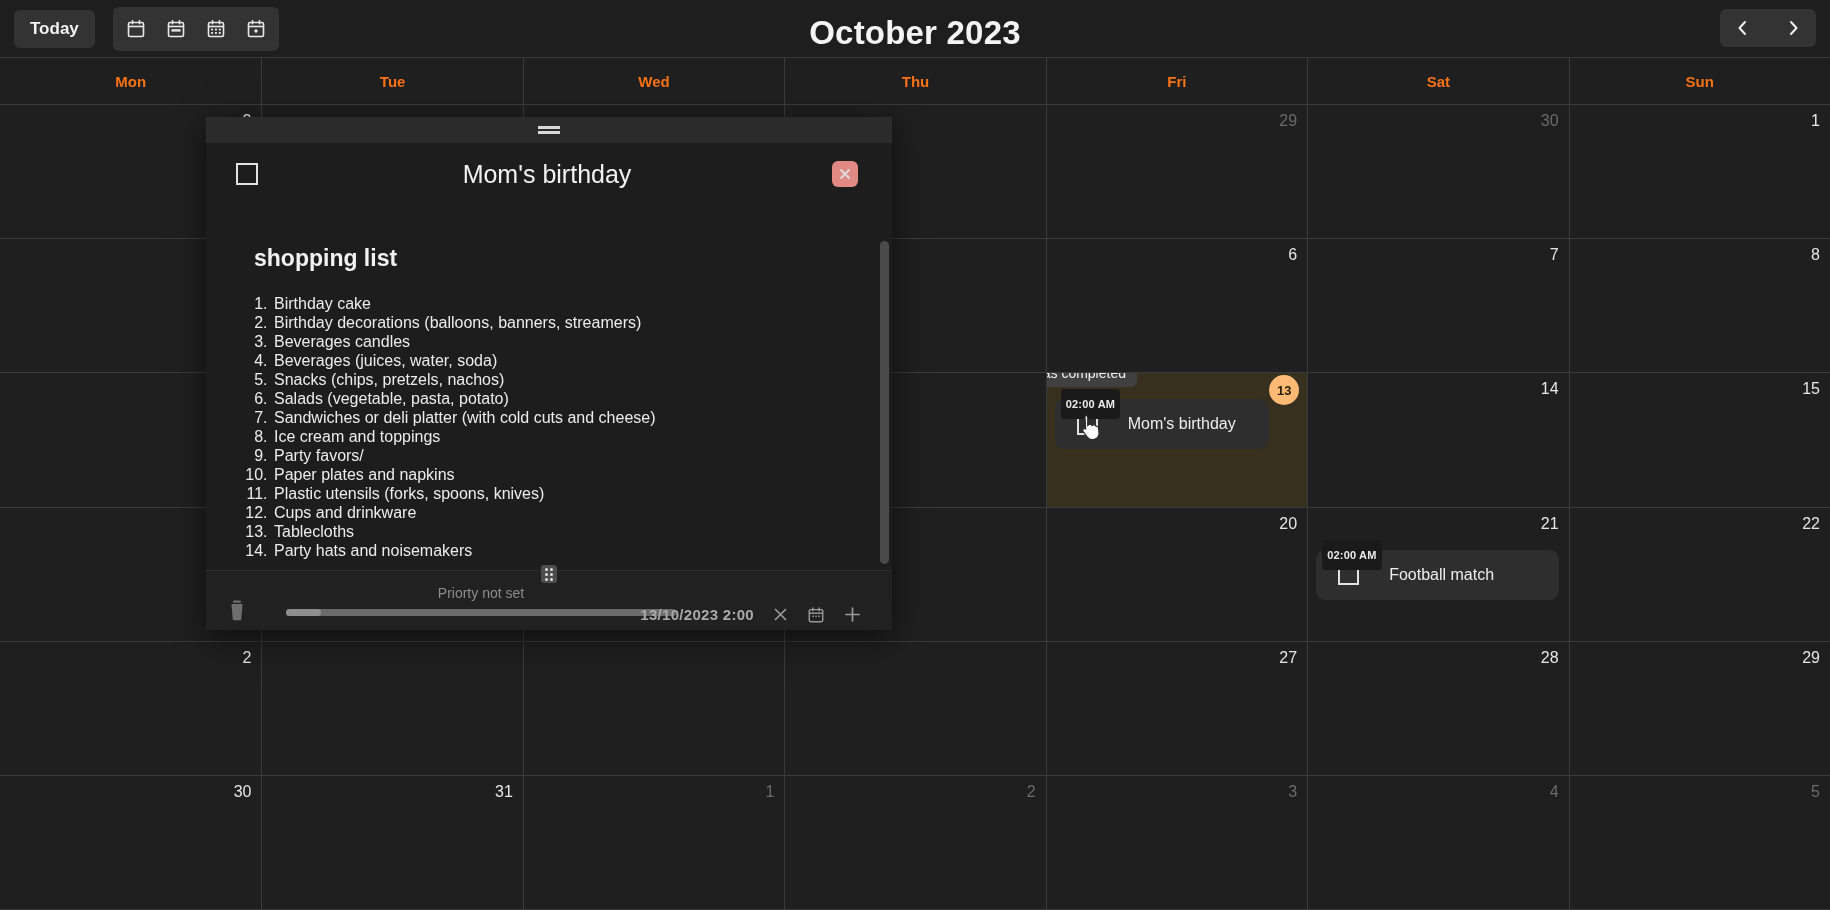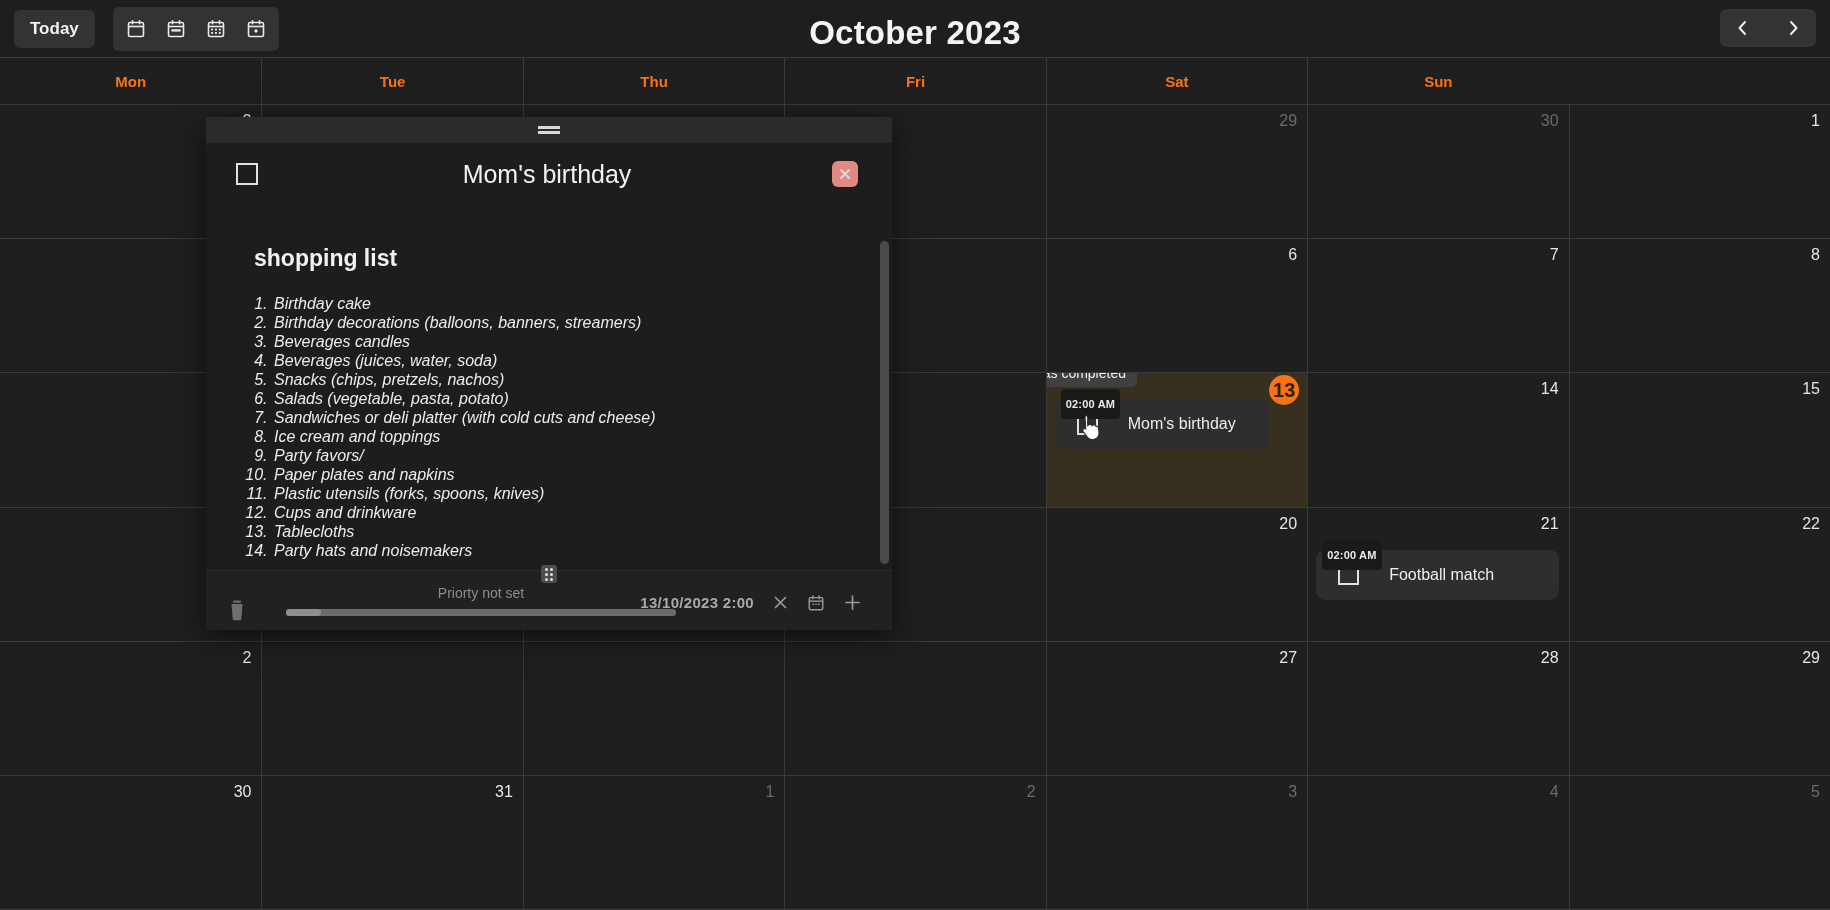--- a/index.html
+++ b/index.html
@@ -114,23 +114,23 @@
     text-align: right;
     font-size: 16px;
     color: #e6e6e6;
     line-height: 1;
   }
   .cell.other .daynum { color: #6b6b6b; }
   .daybadge {
     float: right;
     width: 30px; height: 30px;
     border-radius: 50%;
-    background: #f97316;
+    background: #fdba74;
     color: #2a2208;
-    font-size: 20px;
+    font-size: 13px;
     font-weight: bold;
     display: flex; align-items: center; justify-content: center;
     margin-top: -6px; margin-right: -2px;
   }
 
   
   .event {
     position: relative;
     margin-top: 18px;
     background: #2e2e2e;
@@ -248,21 +248,20 @@
   }
   #note-list {
     list-style: decimal;
     margin-left: 30px;
     color: #ececec;
     font-size: 16px;
   }
   #note-list li {
     line-height: 19px;
     padding-left: 2px;
-    font-style: italic;
   }
 
   #modal-scroll {
     position: absolute;
     right: 3px; top: 26px;
     width: 9px; bottom: 0;
     background: transparent;
   }
   #modal-scroll .thumb {
     position: absolute;
@@ -318,21 +317,21 @@
     cursor: pointer;
   }
   #prio-track .fill {
     position: absolute; left: 0; top: 0; bottom: 0;
     width: 9%;
     background: #8e8e8e;
     border-radius: 4px;
   }
   #foot-right {
     position: absolute;
-    right: 30px; top: 22px;
+    right: 30px; top: 34px;
     display: flex; align-items: center; gap: 18px;
   }
   #date-text {
     font-size: 15px;
     color: #a9a9a9;
     font-weight: bold;
     letter-spacing: .3px;
   }
   .foot-ico { cursor: pointer; display: flex; }
 </style>
@@ -395,20 +394,21 @@
       <svg width="14" height="20" viewBox="0 0 14 20" fill="none" stroke="#efefef" stroke-width="2" stroke-linecap="round" stroke-linejoin="round">
           <path d="M4 4 L9.5 10 L4 16"></path>
         </svg>
     </button>
   </div>
 </div>
 
 <div id="weekhead">
     <div class="wd">Mon</div>
     <div class="wd">Tue</div>
+    <div class="wd">Wed</div>
     <div class="wd">Thu</div>
     <div class="wd">Fri</div>
     <div class="wd">Sat</div>
     <div class="wd">Sun</div>
   </div>
 
 <div id="grid">
     <div class="cell">
       <span class="daynum">2</span>
     </div>

